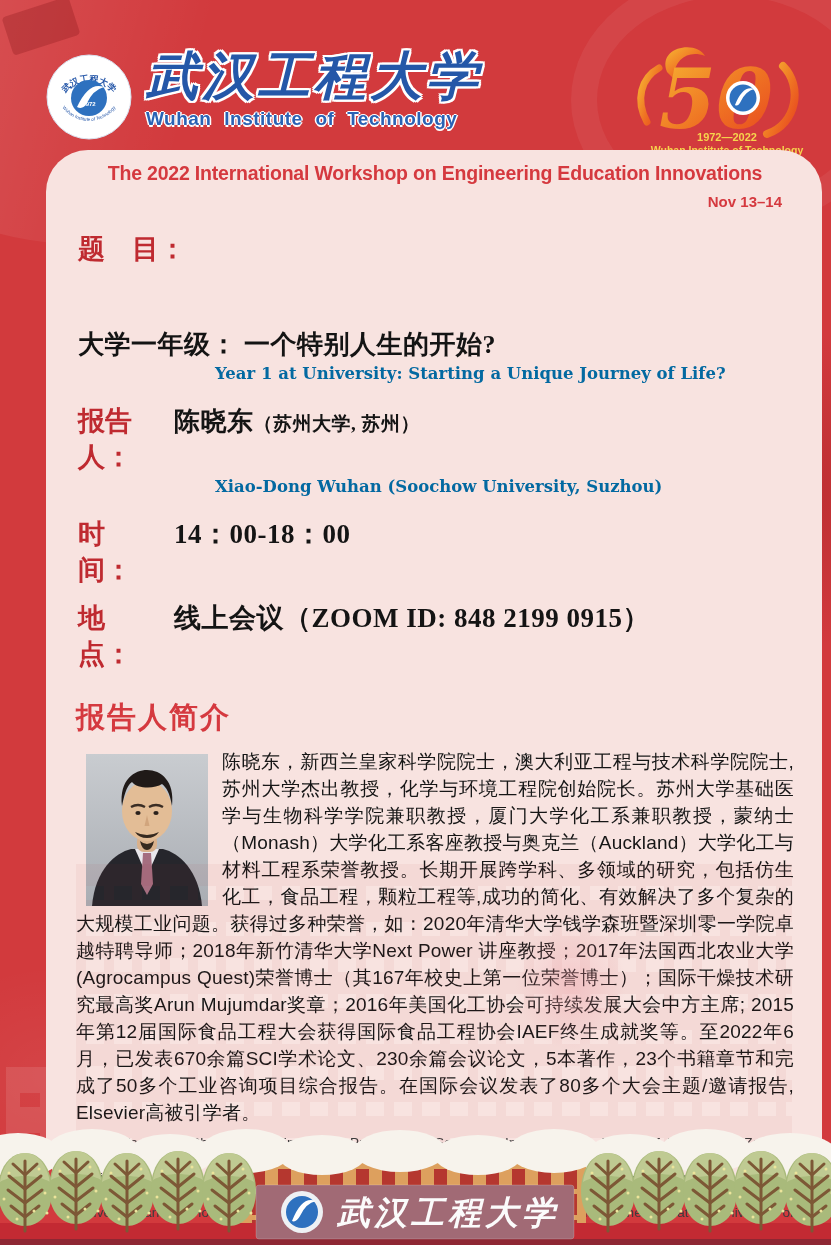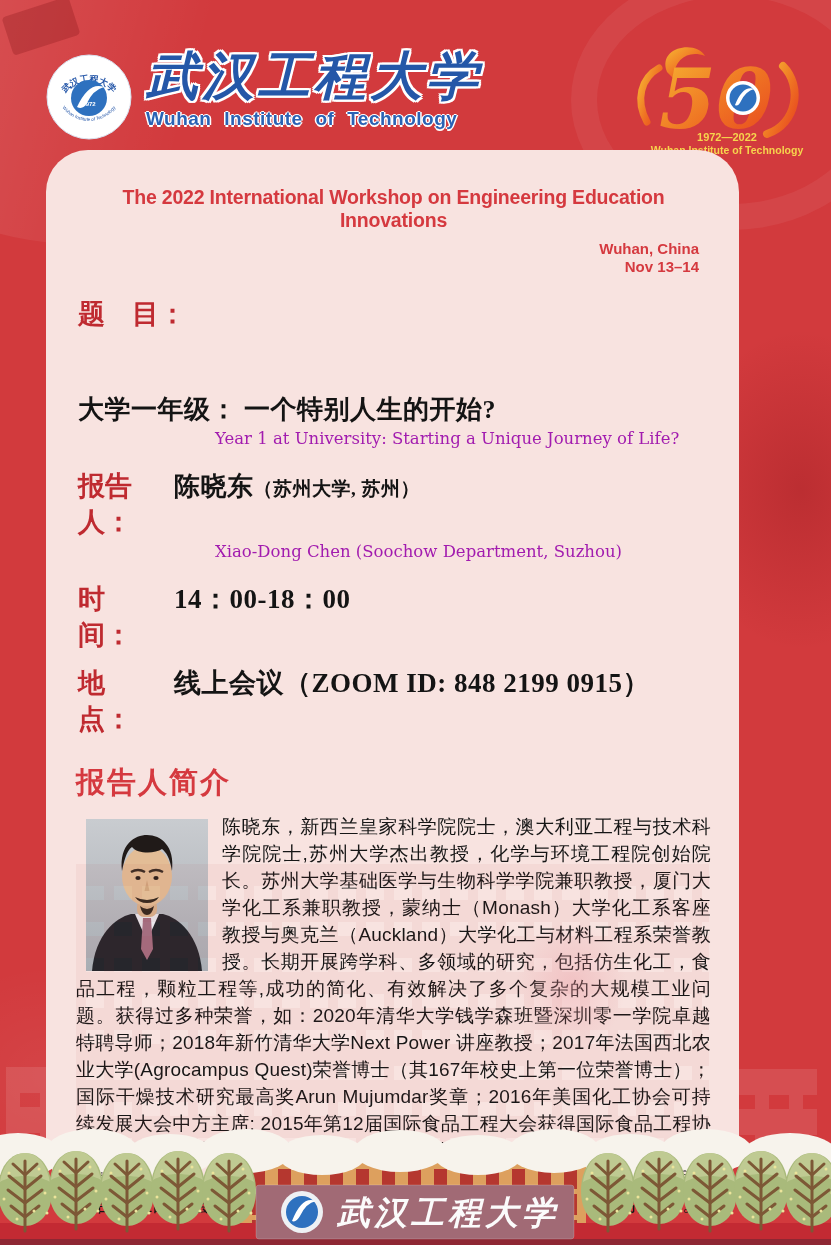--- a/index.html
+++ b/index.html
@@ -35,44 +35,44 @@
   .uni-cn{ font-family:"DejaVu Serif", serif; font-style:italic; font-weight:bold;
     font-size:52px; line-height:56px; color:#2457a8; letter-spacing:4px;
     text-shadow:-2px 0 0 #fff, 2px 0 0 #fff, 0 -2px 0 #fff, 0 2px 0 #fff,
       -2px -2px 0 #fff, 2px 2px 0 #fff, -2px 2px 0 #fff, 2px -2px 0 #fff; }
   .uni-en{ margin-top:4px; font-weight:bold; font-size:19px; color:#2a62b4;
     letter-spacing:.5px; word-spacing:7px;
     text-shadow:-1.5px 0 0 #fff, 1.5px 0 0 #fff, 0 -1.5px 0 #fff, 0 1.5px 0 #fff; }
   .anniv{ position:absolute; right:14px; top:-2px; }
 
   
-  .card{ position:absolute; left:46px; top:150px; width:693px; height:1040px;
-    background:#f8e3e0; border-radius:42px; padding:36px 28px 0 30px; }
+  .card{ position:absolute; left:46px; top:150px; width:776px; height:1040px;
+    background:#f8e3e0; border-radius:42px; padding:12px 28px 0 30px; }
   .card .watermark{ position:absolute; left:30px; right:30px; bottom:46px; height:280px;
     opacity:.05; pointer-events:none;
     background:
       repeating-linear-gradient(90deg, #b23238 0 10px, transparent 10px 28px),
       repeating-linear-gradient(180deg, #b23238 0 22px, transparent 22px 36px); }
   .card .blossom{ position:absolute; left:470px; top:770px; width:110px; height:130px;
     background:radial-gradient(closest-side, rgba(236,150,160,.35), rgba(236,150,160,0));
     pointer-events:none; }
   .ws-title{ text-align:center; color:#d5393f; font-weight:bold; font-size:19.5px;
     letter-spacing:-.2px; }
   .ws-meta{ text-align:right; margin:8px 12px 0 0; color:#d5393f; font-weight:bold;
     font-size:15px; line-height:18px; }
 
   .fields{ margin:20px 0 0 2px; }
   .frow{ display:flex; align-items:baseline; margin-top:14px; }
   .flabel{ flex:0 0 96px; font-family:"DejaVu Serif", serif; font-weight:bold;
     font-size:27px; color:#bf2a30; }
   .fvalue{ font-family:Liberation Serif, serif; font-weight:bold; font-size:26px;
     color:#141414; letter-spacing:.5px; }
   .fvalue .aff{ font-size:19px; }
-  .fsub{ margin:2px 0 0 137px; font-family:"DejaVu Serif", serif; font-weight:normal;
-    font-size:16.5px; color:#a21caf; }
+  .fsub{ margin:2px 0 0 137px; font-family:"DejaVu Serif", serif; font-weight:bold;
+    font-size:16.5px; color:#0369a1; }
   .row-topic{ margin-top:0;flex-direction:column; }
   .row-time .fvalue, .row-venue .fvalue{ font-size:27px; }
 
   .bio-heading{ margin:26px 0 10px 0; color:#d5393f; font-weight:bold; font-size:29px;
     letter-spacing:2px; }
   .bio-cn{ font-size:19px; line-height:27px; color:#161616; text-align:justify;
     letter-spacing:.2px; }
   .photo{ float:left; width:122px; height:152px; margin:6px 14px 2px 10px; }
   .bio-en{ margin-top:8px; font-size:13.6px; line-height:17.4px; color:#3d3d3d;
     text-align:justify; text-indent:42px; letter-spacing:.1px; }
@@ -137,37 +137,36 @@
       <text x="96" y="116" text-anchor="middle" font-size="10.5" font-weight="bold" fill="#f6d44d" font-family="Liberation Sans, sans-serif">Wuhan Institute of Technology</text>
     </svg>
   </div>
 
   <div class="card">
     <div class="watermark"></div>
     <div class="blossom"></div>
 
     <div class="ws-title">The 2022 International Workshop on Engineering Education Innovations</div>
     <div class="ws-meta">
-      <div>Wuhan, China</div>
       <div>Nov 13–14</div>
     </div>
 
     <div class="fields">
 
       <div class="frow row-topic">
         <span class="flabel">题　目：</span>
         <span class="fvalue">大学一年级： 一个特别人生的开始?</span>
       </div>
       <div class="fsub">Year 1 at University: Starting a Unique Journey of Life?</div>
 
       <div class="frow" style="margin-top:20px">
         <span class="flabel">报告人：</span>
         <span class="fvalue"><span>陈晓东</span><span class="aff">（苏州大学, 苏州）</span></span>
       </div>
-      <div class="fsub">Xiao-Dong Chen (Soochow Department, Suzhou)</div>
+      <div class="fsub">Xiao-Dong Wuhan (Soochow University, Suzhou)</div>
 
       <div class="frow row-time" style="margin-top:20px">
         <span class="flabel">时　间：</span>
         <span class="fvalue">14：00-18：00</span>
       </div>
 
       <div class="frow row-venue" style="margin-top:12px">
         <span class="flabel">地　点：</span>
         <span class="fvalue">线上会议（ZOOM ID: 848 2199 0915）</span>
       </div>

